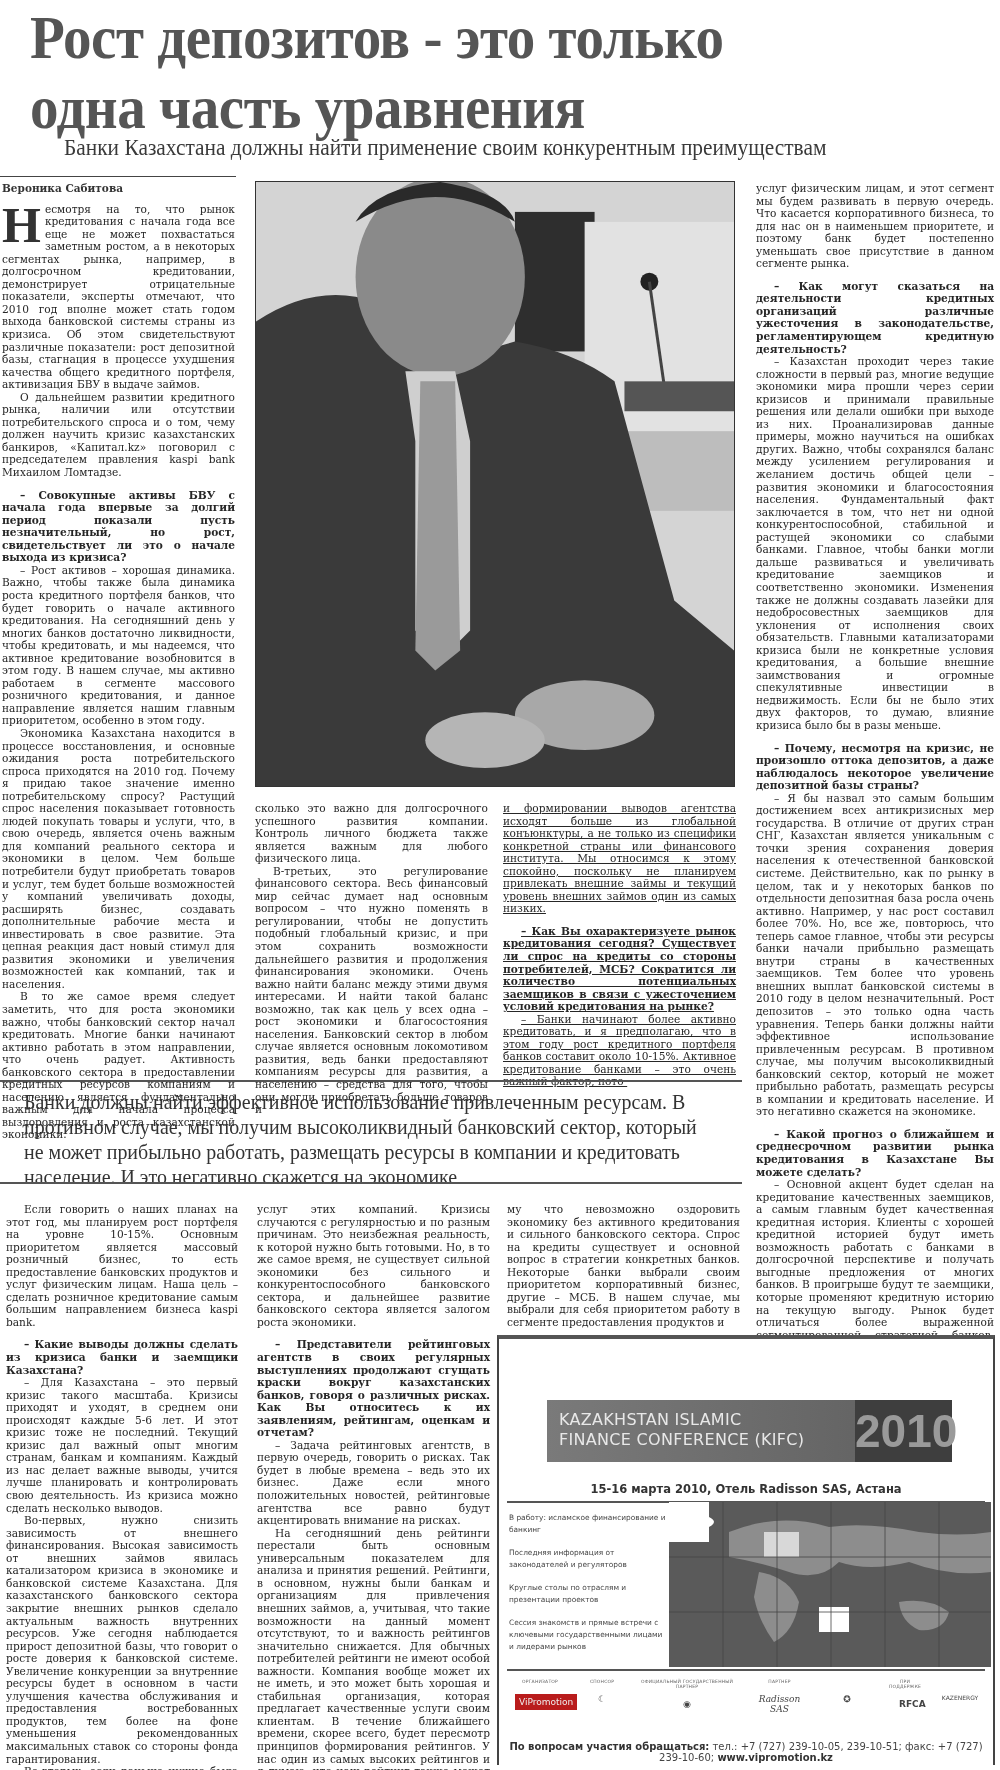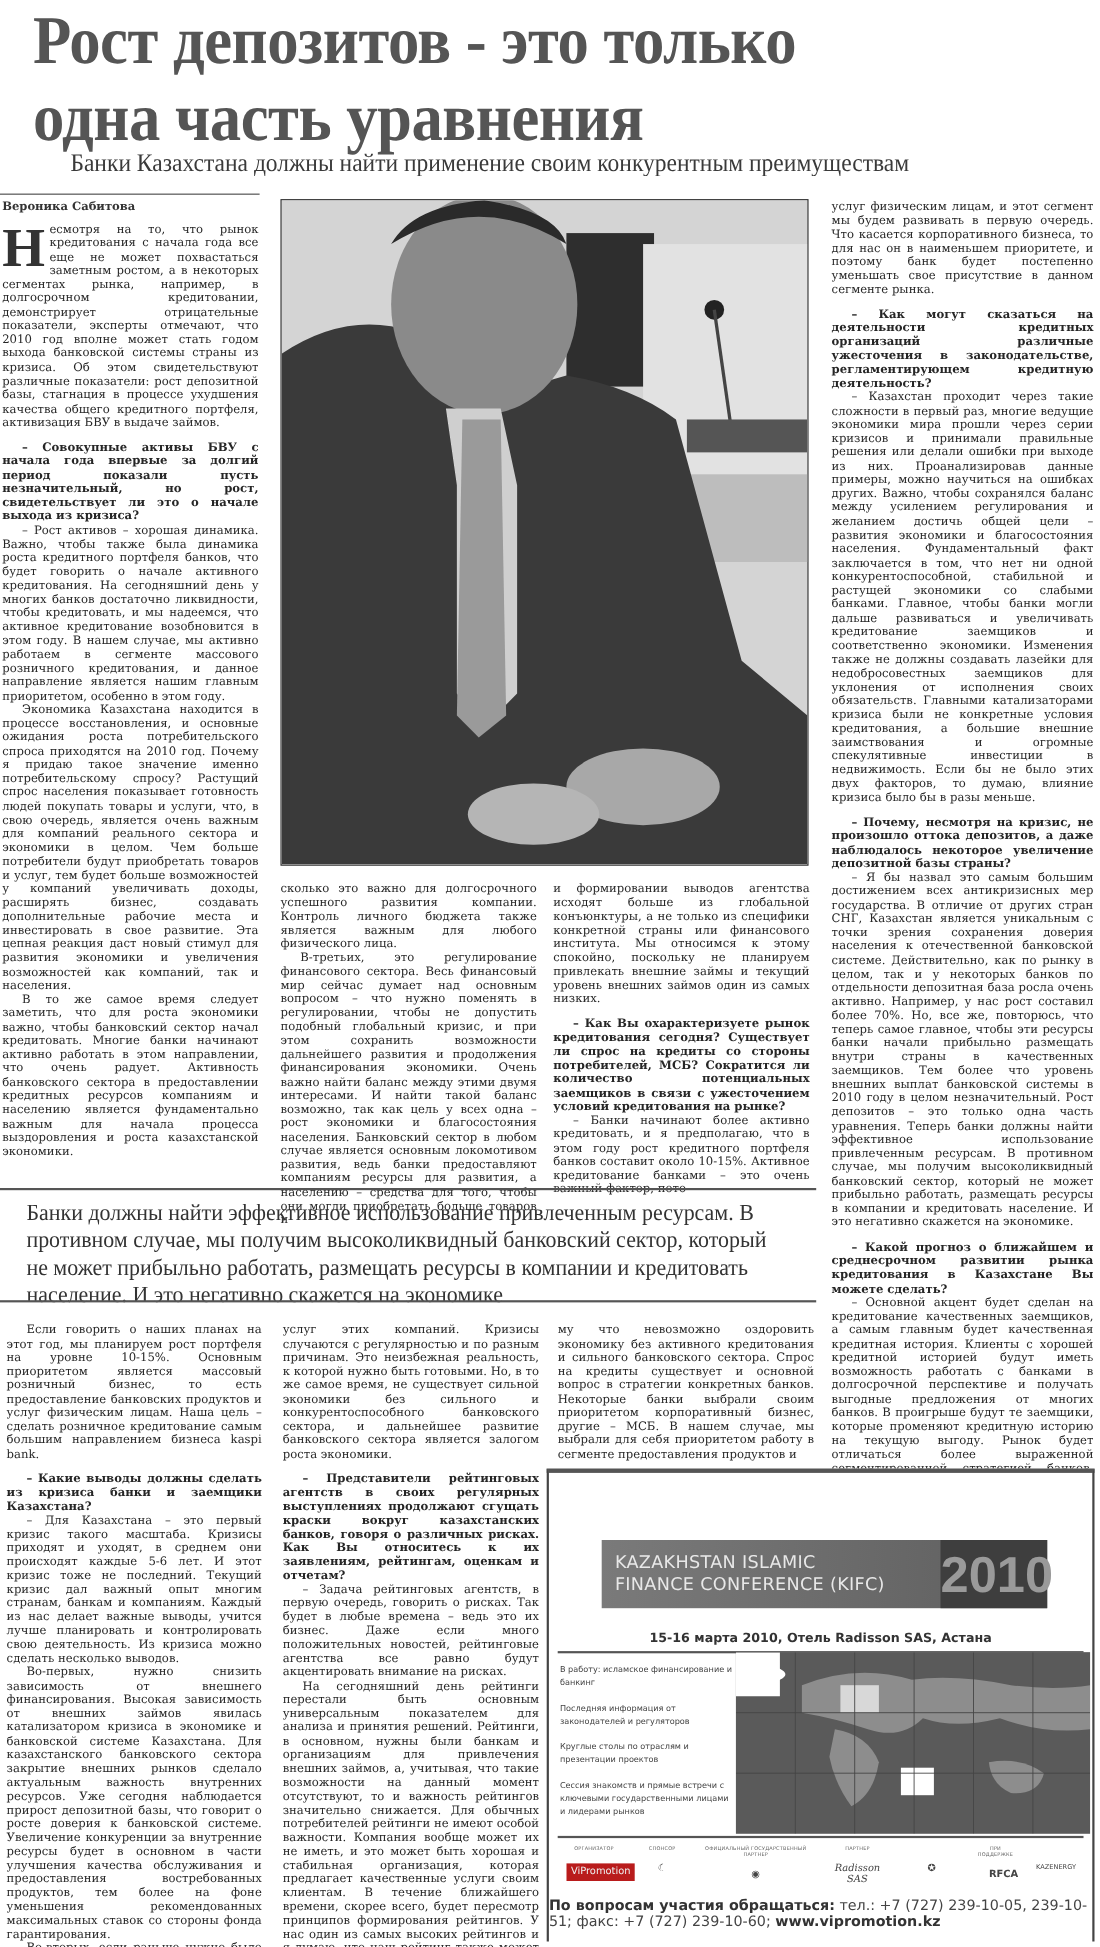--- a/index.html
+++ b/index.html
@@ -59,36 +59,37 @@
   .ad-features { position: absolute; left: 10px; top: 173px; width: 160px; font-size: 7.4px; line-height: 12px; color: #444; }
   .ad-features div { margin-bottom: 11px; }
   .ad-map {
     position: absolute; left: 170px; top: 163px; width: 322px; height: 165px;
     background: #6a6a6a; overflow: hidden;
   }
   .ad-logos { position: absolute; left: 8px; right: 8px; top: 340px; height: 50px; font-size: 4.5px; color: #666; }
   .ad-logo { position: absolute; top: 0; text-align: center; }
   .ad-logo .lbl { display: block; margin-bottom: 10px; text-transform: uppercase; letter-spacing: 0.2px; }
   .ad-logo .mark { display: inline-block; font-size: 9px; color: #444; }
-  .ad-contact { position: absolute; left: 0; width: 100%; top: 386px; font-size: 13px; color: #444; }
+  .ad-contact { position: absolute; left: 0; width: 100%; top: 402px; text-align: center; font-size: 10px; color: #444; }
   .ad-contact b { color: #333; }
 </style>
 </head>
 <body>
 
 <div class="headline">
   <div>Рост депозитов - это только</div>
   <div>одна часть уравнения</div>
 </div>
 <div class="subhead">Банки Казахстана должны найти применение своим конкурентным преимуществам</div>
 <div class="rule" style="left:0;top:176px;width:236px;height:1px;background:#444;"></div>
 
 <div class="col" style="left:2px;top:182px;width:233px;">
   <div class="byline">Вероника Сабитова</div>
   <p class="noind"><span class="dropcap">Н</span><span>есмотря на то, что рынок кредитования с начала года все еще не может похвастаться заметным ростом, а в некоторых сегментах рынка, например, в долгосрочном кредитовании, демонстрирует отрицательные показатели, эксперты отмечают, что 2010 год вполне может стать годом выхода банковской системы страны из кризиса. Об этом свидетельствуют различные показатели: рост депозитной базы, стагнация в процессе ухудшения качества общего кредитного портфеля, активизация БВУ в выдаче займов.</span></p>
+  <p>О дальнейшем развитии кредитного рынка, наличии или отсутствии потребительского спроса и о том, чему должен научить кризис казахстанских банкиров, «Капитал.kz» поговорил с председателем правления kaspi bank Михаилом Ломтадзе.</p>
   <p class="q">– Совокупные активы БВУ с начала года впервые за долгий период показали пусть незначительный, но рост, свидетельствует ли это о начале выхода из кризиса?</p>
   <p>– Рост активов – хорошая динамика. Важно, чтобы также была динамика роста кредитного портфеля банков, что будет говорить о начале активного кредитования. На сегодняшний день у многих банков достаточно ликвидности, чтобы кредитовать, и мы надеемся, что активное кредитование возобновится в этом году. В нашем случае, мы активно работаем в сегменте массового розничного кредитования, и данное направление является нашим главным приоритетом, особенно в этом году.</p>
   <p>Экономика Казахстана находится в процессе восстановления, и основные ожидания роста потребительского спроса приходятся на 2010 год. Почему я придаю такое значение именно потребительскому спросу? Растущий спрос населения показывает готовность людей покупать товары и услуги, что, в свою очередь, является очень важным для компаний реального сектора и экономики в целом. Чем больше потребители будут приобретать товаров и услуг, тем будет больше возможностей у компаний увеличивать доходы, расширять бизнес, создавать дополнительные рабочие места и инвестировать в свое развитие. Эта цепная реакция даст новый стимул для развития экономики и увеличения возможностей как компаний, так и населения.</p>
   <p>В то же самое время следует заметить, что для роста экономики важно, чтобы банковский сектор начал кредитовать. Многие банки начинают активно работать в этом направлении, что очень радует. Активность банковского сектора в предоставлении кредитных ресурсов компаниям и населению является фундаментально важным для начала процесса выздоровления и роста казахстанской экономики.</p>
 </div>
 
 <div class="photo" title="Михаил Ломтадзе, председатель правления kaspi bank">
   <svg viewBox="0 0 480 606" preserveAspectRatio="none">
     <rect x="0" y="0" width="480" height="606" fill="#d4d4d4"></rect>
     <rect x="260" y="30" width="80" height="140" fill="#2e2e2e"></rect>
@@ -105,21 +106,21 @@
     <ellipse cx="330" cy="535" rx="70" ry="35" fill="#a8a8a8"></ellipse>
     <ellipse cx="230" cy="560" rx="60" ry="28" fill="#b5b5b5"></ellipse>
   </svg>
 </div>
 
 <div class="col" style="left:255px;top:802px;width:233px;">
   <p class="noind">сколько это важно для долгосрочного успешного развития компании. Контроль личного бюджета также является важным для любого физического лица.</p>
   <p>В-третьих, это регулирование финансового сектора. Весь финансовый мир сейчас думает над основным вопросом – что нужно поменять в регулировании, чтобы не допустить подобный глобальный кризис, и при этом сохранить возможности дальнейшего развития и продолжения финансирования экономики. Очень важно найти баланс между этими двумя интересами. И найти такой баланс возможно, так как цель у всех одна – рост экономики и благосостояния населения. Банковский сектор в любом случае является основным локомотивом развития, ведь банки предоставляют компаниям ресурсы для развития, а населению – средства для того, чтобы они могли приобретать больше товаров и</p>
 </div>
 
-<div class="col" style="left:503px;top:802px;width:233px;">
+<div class="col" style="left:503px;top:802px;width:233px;text-decoration:underline;">
   <p class="noind">и формировании выводов агентства исходят больше из глобальной конъюнктуры, а не только из специфики конкретной страны или финансового института. Мы относимся к этому спокойно, поскольку не планируем привлекать внешние займы и текущий уровень внешних займов один из самых низких.</p>
   <p class="q">– Как Вы охарактеризуете рынок кредитования сегодня? Существует ли спрос на кредиты со стороны потребителей, МСБ? Сократится ли количество потенциальных заемщиков в связи с ужесточением условий кредитования на рынке?</p>
   <p>– Банки начинают более активно кредитовать, и я предполагаю, что в этом году рост кредитного портфеля банков составит около 10-15%. Активное кредитование банками – это очень важный фактор, пото-</p>
 </div>
 
 <div class="col" style="left:756px;top:182px;width:238px;">
   <p class="noind">услуг физическим лицам, и этот сегмент мы будем развивать в первую очередь. Что касается корпоративного бизнеса, то для нас он в наименьшем приоритете, и поэтому банк будет постепенно уменьшать свое присутствие в данном сегменте рынка.</p>
   <p class="q">– Как могут сказаться на деятельности кредитных организаций различные ужесточения в законодательстве, регламентирующем кредитную деятельность?</p>
   <p>– Казахстан проходит через такие сложности в первый раз, многие ведущие экономики мира прошли через серии кризисов и принимали правильные решения или делали ошибки при выходе из них. Проанализировав данные примеры, можно научиться на ошибках других. Важно, чтобы сохранялся баланс между усилением регулирования и желанием достичь общей цели – развития экономики и благосостояния населения. Фундаментальный факт заключается в том, что нет ни одной конкурентоспособной, стабильной и растущей экономики со слабыми банками. Главное, чтобы банки могли дальше развиваться и увеличивать кредитование заемщиков и соответственно экономики. Изменения также не должны создавать лазейки для недобросовестных заемщиков для уклонения от исполнения своих обязательств. Главными катализаторами кризиса были не конкретные условия кредитования, а большие внешние заимствования и огромные спекулятивные инвестиции в недвижимость. Если бы не было этих двух факторов, то думаю, влияние кризиса было бы в разы меньше.</p>
   <p class="q">– Почему, несмотря на кризис, не произошло оттока депозитов, а даже наблюдалось некоторое увеличение депозитной базы страны?</p>

